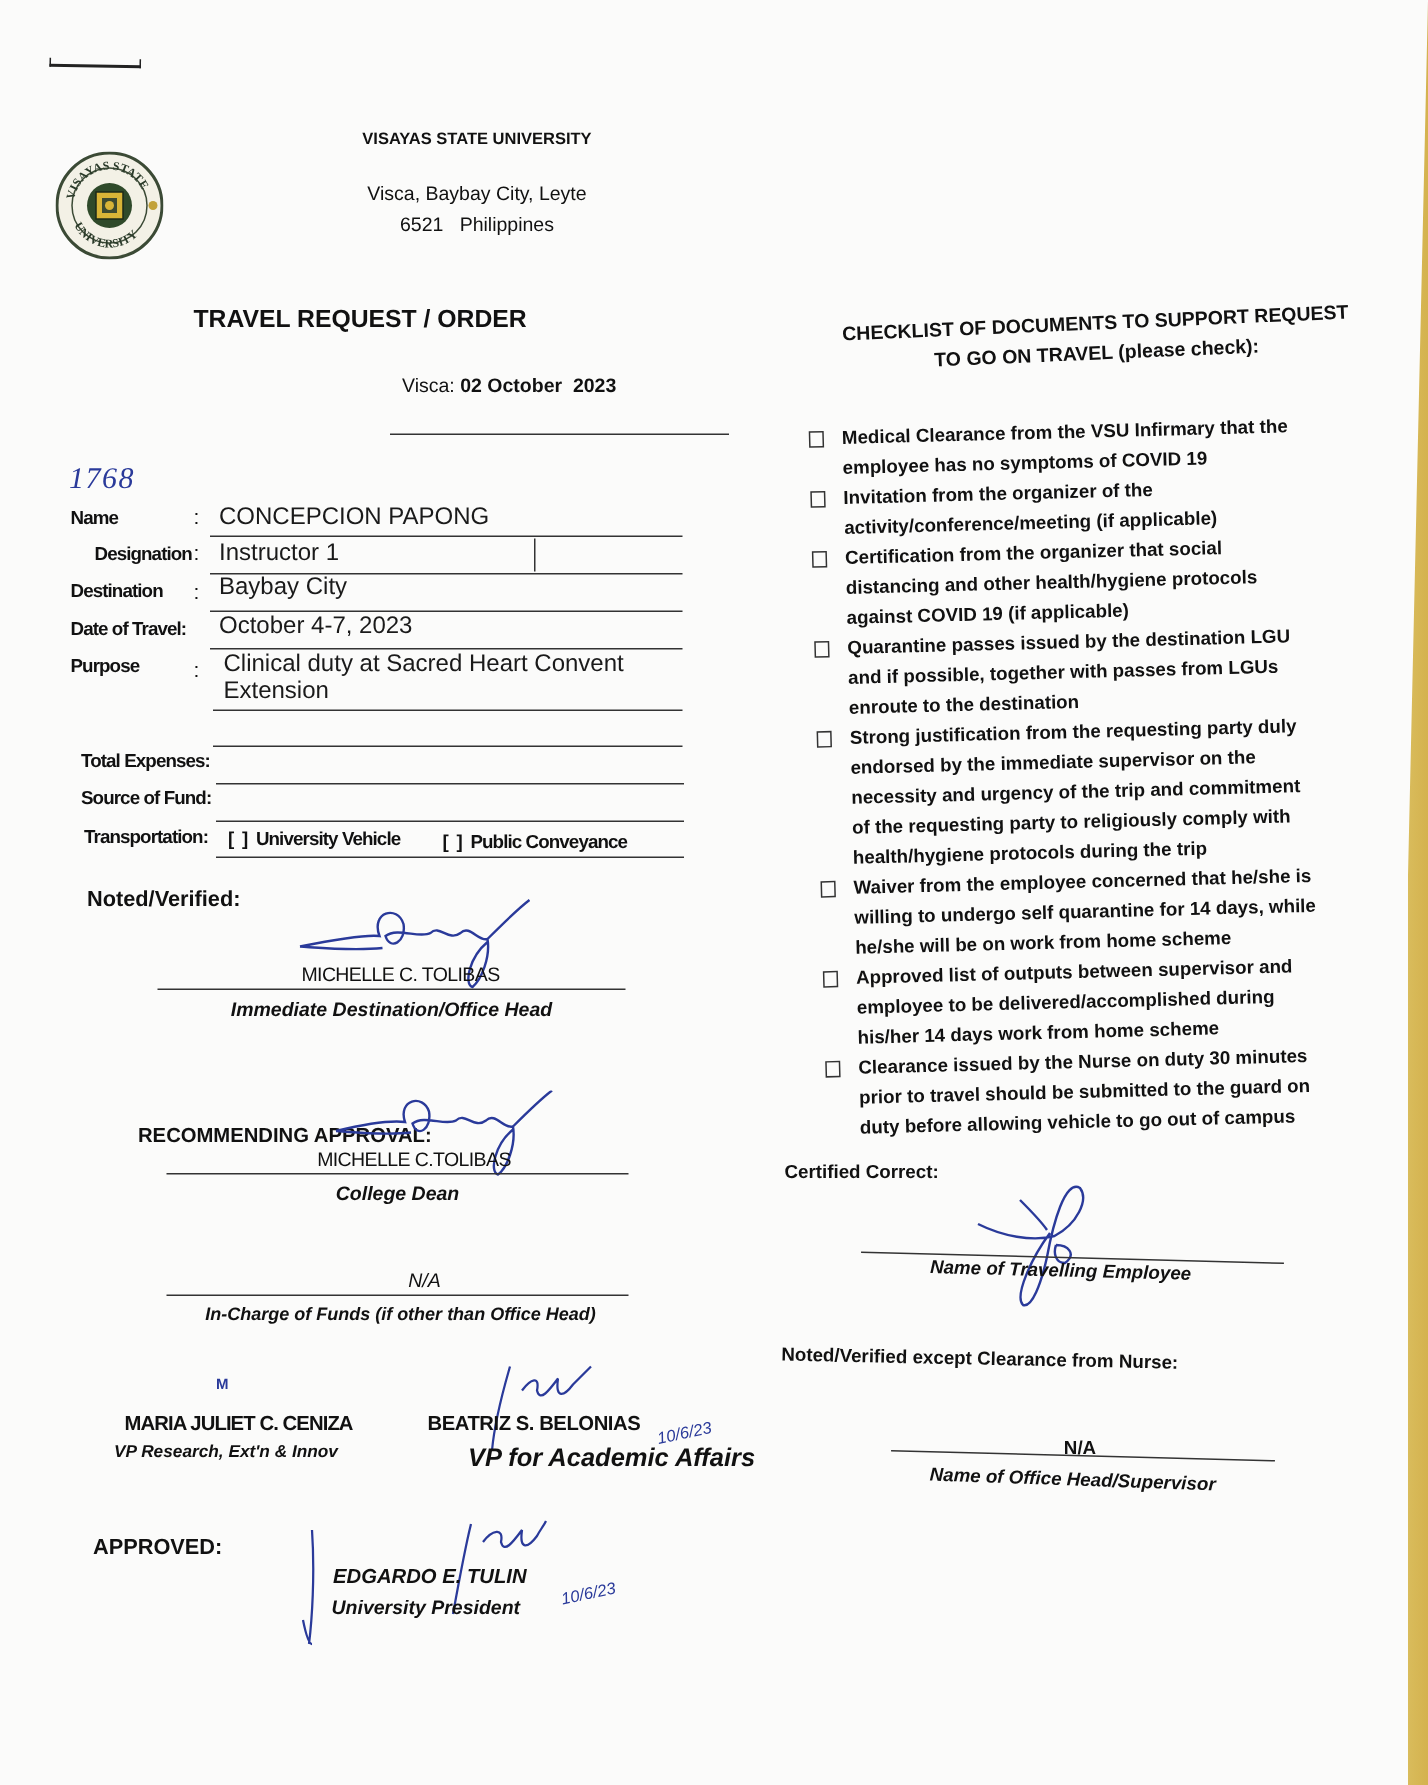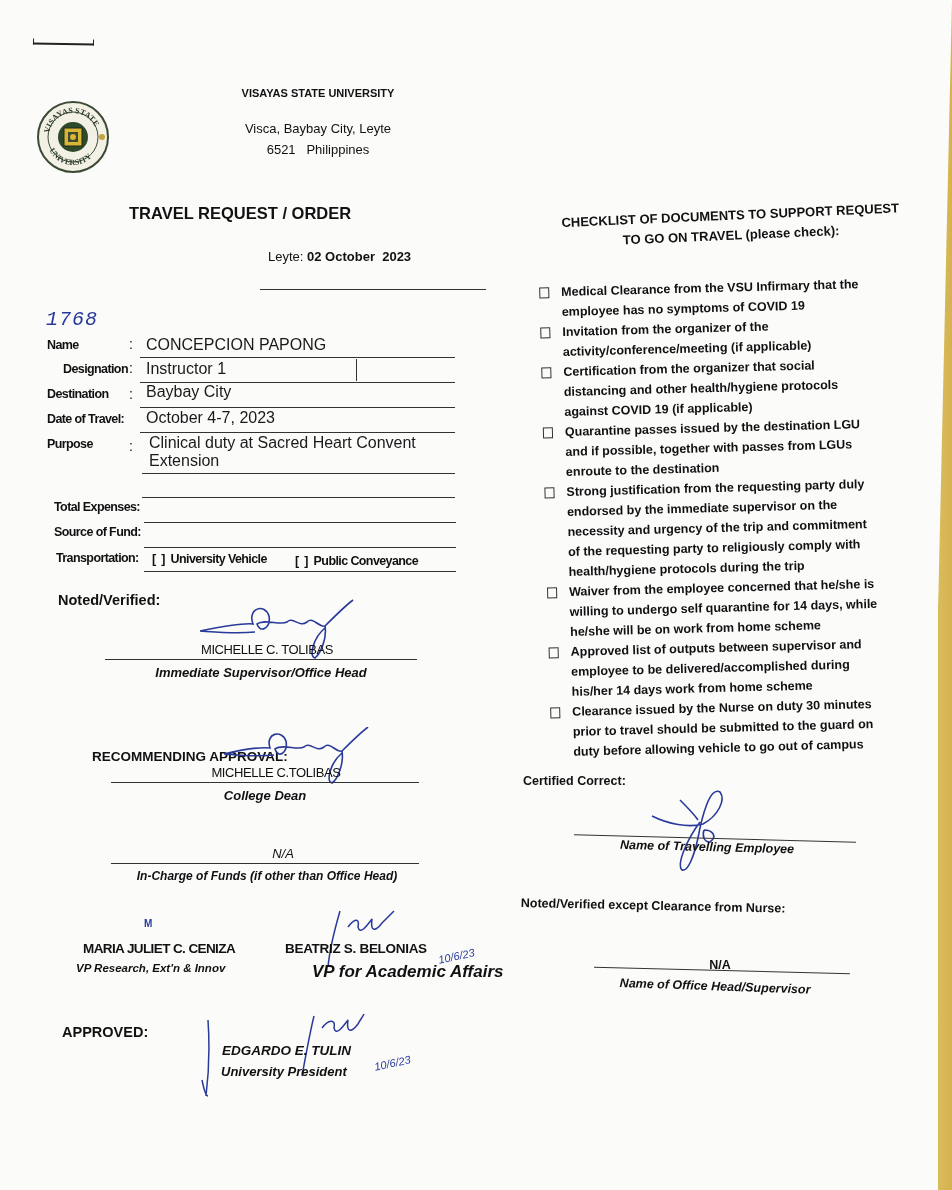--- a/index.html
+++ b/index.html
@@ -36,26 +36,26 @@
     <circle cx="36" cy="36" r="3" fill="#d8b437"></circle>
     <circle cx="65" cy="36" r="3" fill="#c2a23a"></circle>
   </svg>
 </div>
 <div class="abs b center" style="left:200px;top:87px;width:236px;font-size:11px;">VISAYAS STATE UNIVERSITY</div>
 <div class="abs center" style="left:200px;top:121px;width:236px;font-size:13px;">Visca, Baybay City, Leyte</div>
 <div class="abs center" style="left:200px;top:142px;width:236px;font-size:13px;white-space:pre;">6521   Philippines</div>
 
 <div class="abs b" style="left:129px;top:204px;font-size:16.5px;">TRAVEL REQUEST / ORDER</div>
 <div class="abs" style="left:268px;top:249px;font-size:13px;">
-  <span>Leyte:</span>
+  <span>Visca:</span>
   <span class="b" style="white-space:pre;">02 October  2023</span>
 </div>
 <div class="line" style="left:260px;top:289px;width:226px;"></div>
 
-<div class="sig" style="left:46px;top:308px;font-size:20px;font-family:Liberation Mono, monospace;font-style:italic;letter-spacing:1px;">1768</div>
+<div class="sig" style="left:46px;top:308px;font-size:20px;font-family:Liberation Serif, serif;font-style:italic;letter-spacing:1px;">1768</div>
 
 <div class="lbl" style="left:47px;top:338px;">Name</div>
 <div class="colon" style="left:129px;top:336px;">:</div>
 <div class="val" style="left:146px;top:336px;text-align:right;">CONCEPCION PAPONG</div>
 <div class="line" style="left:140px;top:357px;width:315px;"></div>
 
 <div class="lbl" style="left:47px;top:362px;padding-left:16px;">Designation</div>
 <div class="colon" style="left:129px;top:360px;">:</div>
 <div class="val" style="left:146px;top:360px;">Instructor 1</div>
 <div class="abs" style="left:356px;top:359px;height:22px;border-left:1.3px solid #333;"></div>
@@ -91,21 +91,21 @@
 <div class="line" style="left:144px;top:571px;width:312px;"></div>
 
 <div class="abs b" style="left:58px;top:592px;font-size:14.5px;">Noted/Verified:</div>
 <div class="abs" style="left:195px;top:598px;width:160px;height:62px;">
   <svg width="160" height="62" viewBox="0 0 160 62">
       <path d="M5,33 C30,28 50,25 58,26 C52,10 70,5 74,18 C76,30 65,36 62,26 C70,20 85,28 92,24 C98,18 104,30 112,24 C118,18 124,30 130,28 C138,20 150,8 158,2 M130,28 C132,40 126,55 120,60 C114,58 118,40 130,30 M5,33 C20,34 40,36 60,34" fill="none" stroke="#2a3a9a" stroke-width="1.6"></path>
     </svg>
 </div>
 <div class="abs center" style="left:160px;top:642px;width:214px;font-size:13px;letter-spacing:-0.4px;text-align:center;">MICHELLE C. TOLIBAS</div>
 <div class="line" style="left:105px;top:659px;width:312px;"></div>
-<div class="abs b i center" style="left:105px;top:665px;width:312px;font-size:13px;">Immediate Supervisor/Office Head</div>
+<div class="abs b i center" style="left:105px;top:665px;width:312px;font-size:13px;">Immediate Destination/Office Head</div>
 
 <div class="abs b" style="left:66px;top:749px;font-size:13.5px;padding-left:26px;">RECOMMENDING APPROVAL:</div>
 <div class="abs" style="left:220px;top:727px;width:150px;height:60px;">
   <svg width="150" height="60" viewBox="0 0 150 60">
       <path d="M4,27 C25,22 42,20 50,21 C45,6 62,2 66,14 C68,26 58,32 55,22 C63,16 77,24 84,20 C90,14 96,26 104,20 C110,14 116,26 122,24 C130,16 140,6 148,0 M122,24 C124,36 118,52 112,56 C106,54 110,36 122,26 M4,27 C18,28 36,30 54,28" fill="none" stroke="#2a3a9a" stroke-width="1.6"></path>
     </svg>
 </div>
 <div class="abs center" style="left:186px;top:765px;width:180px;font-size:13px;letter-spacing:-0.4px;">MICHELLE C.TOLIBAS</div>
 <div class="line" style="left:111px;top:782px;width:308px;"></div>
 <div class="abs b i center" style="left:111px;top:788px;width:308px;font-size:13px;">College Dean</div>

